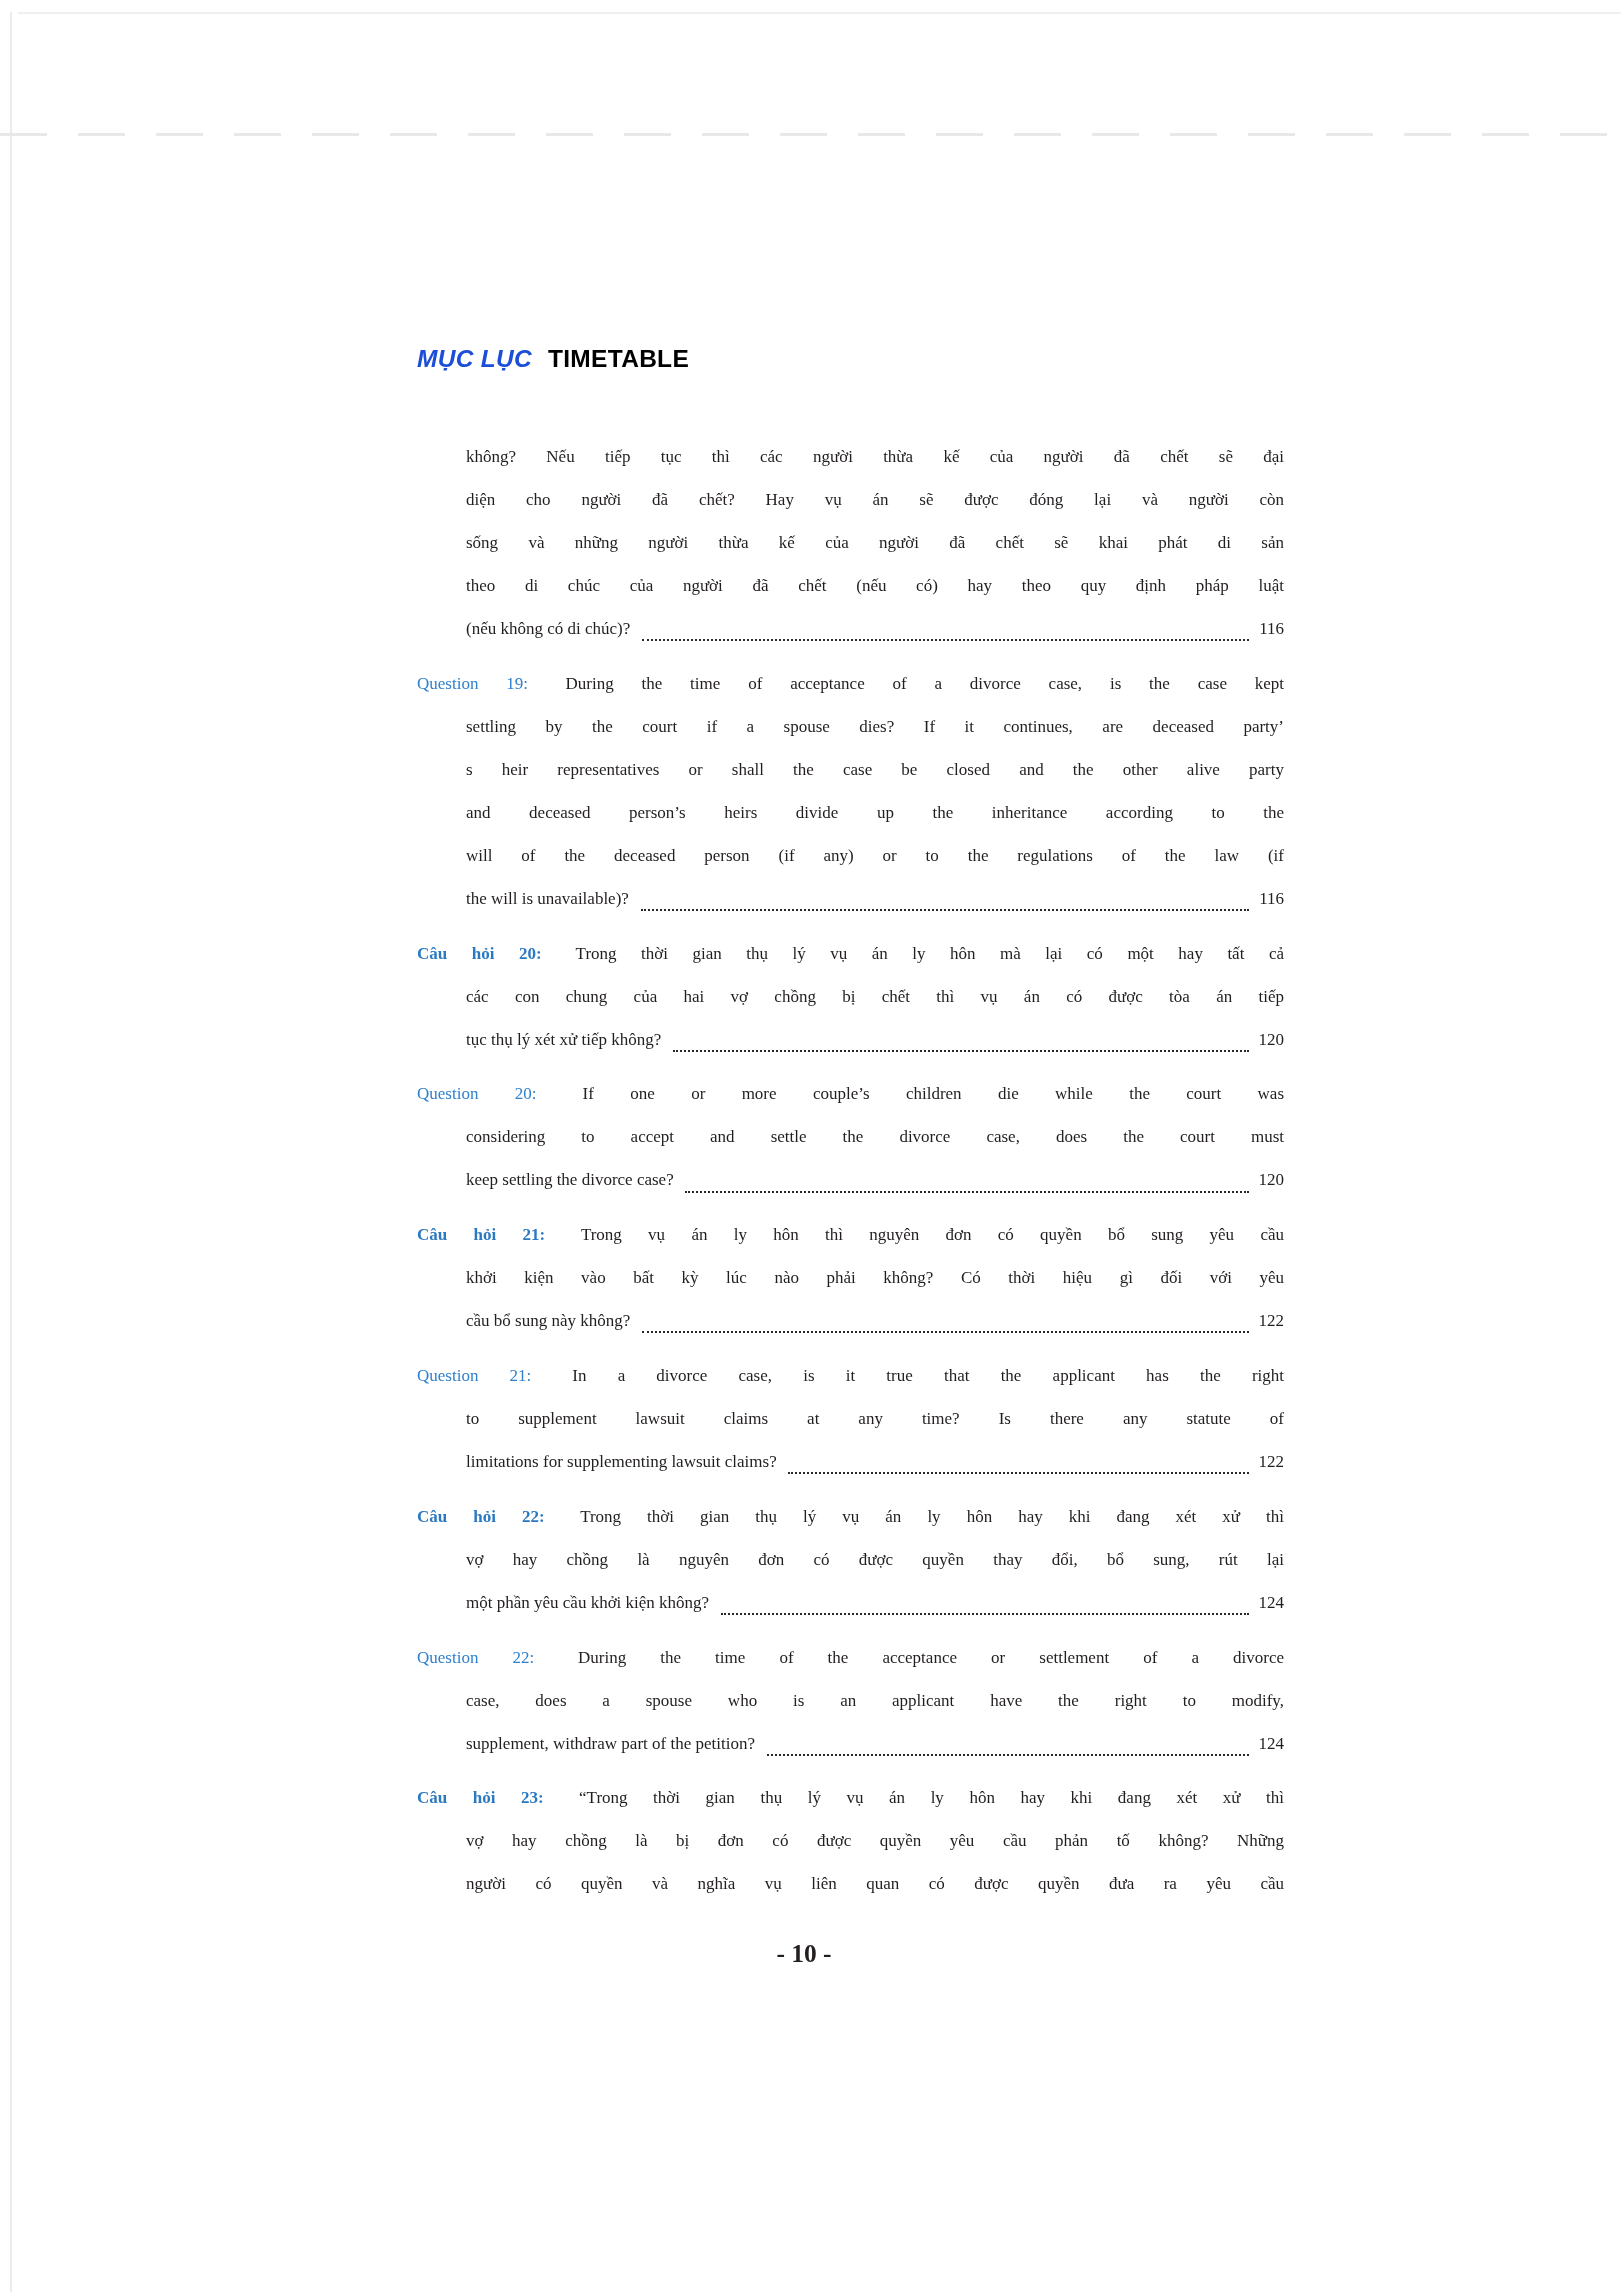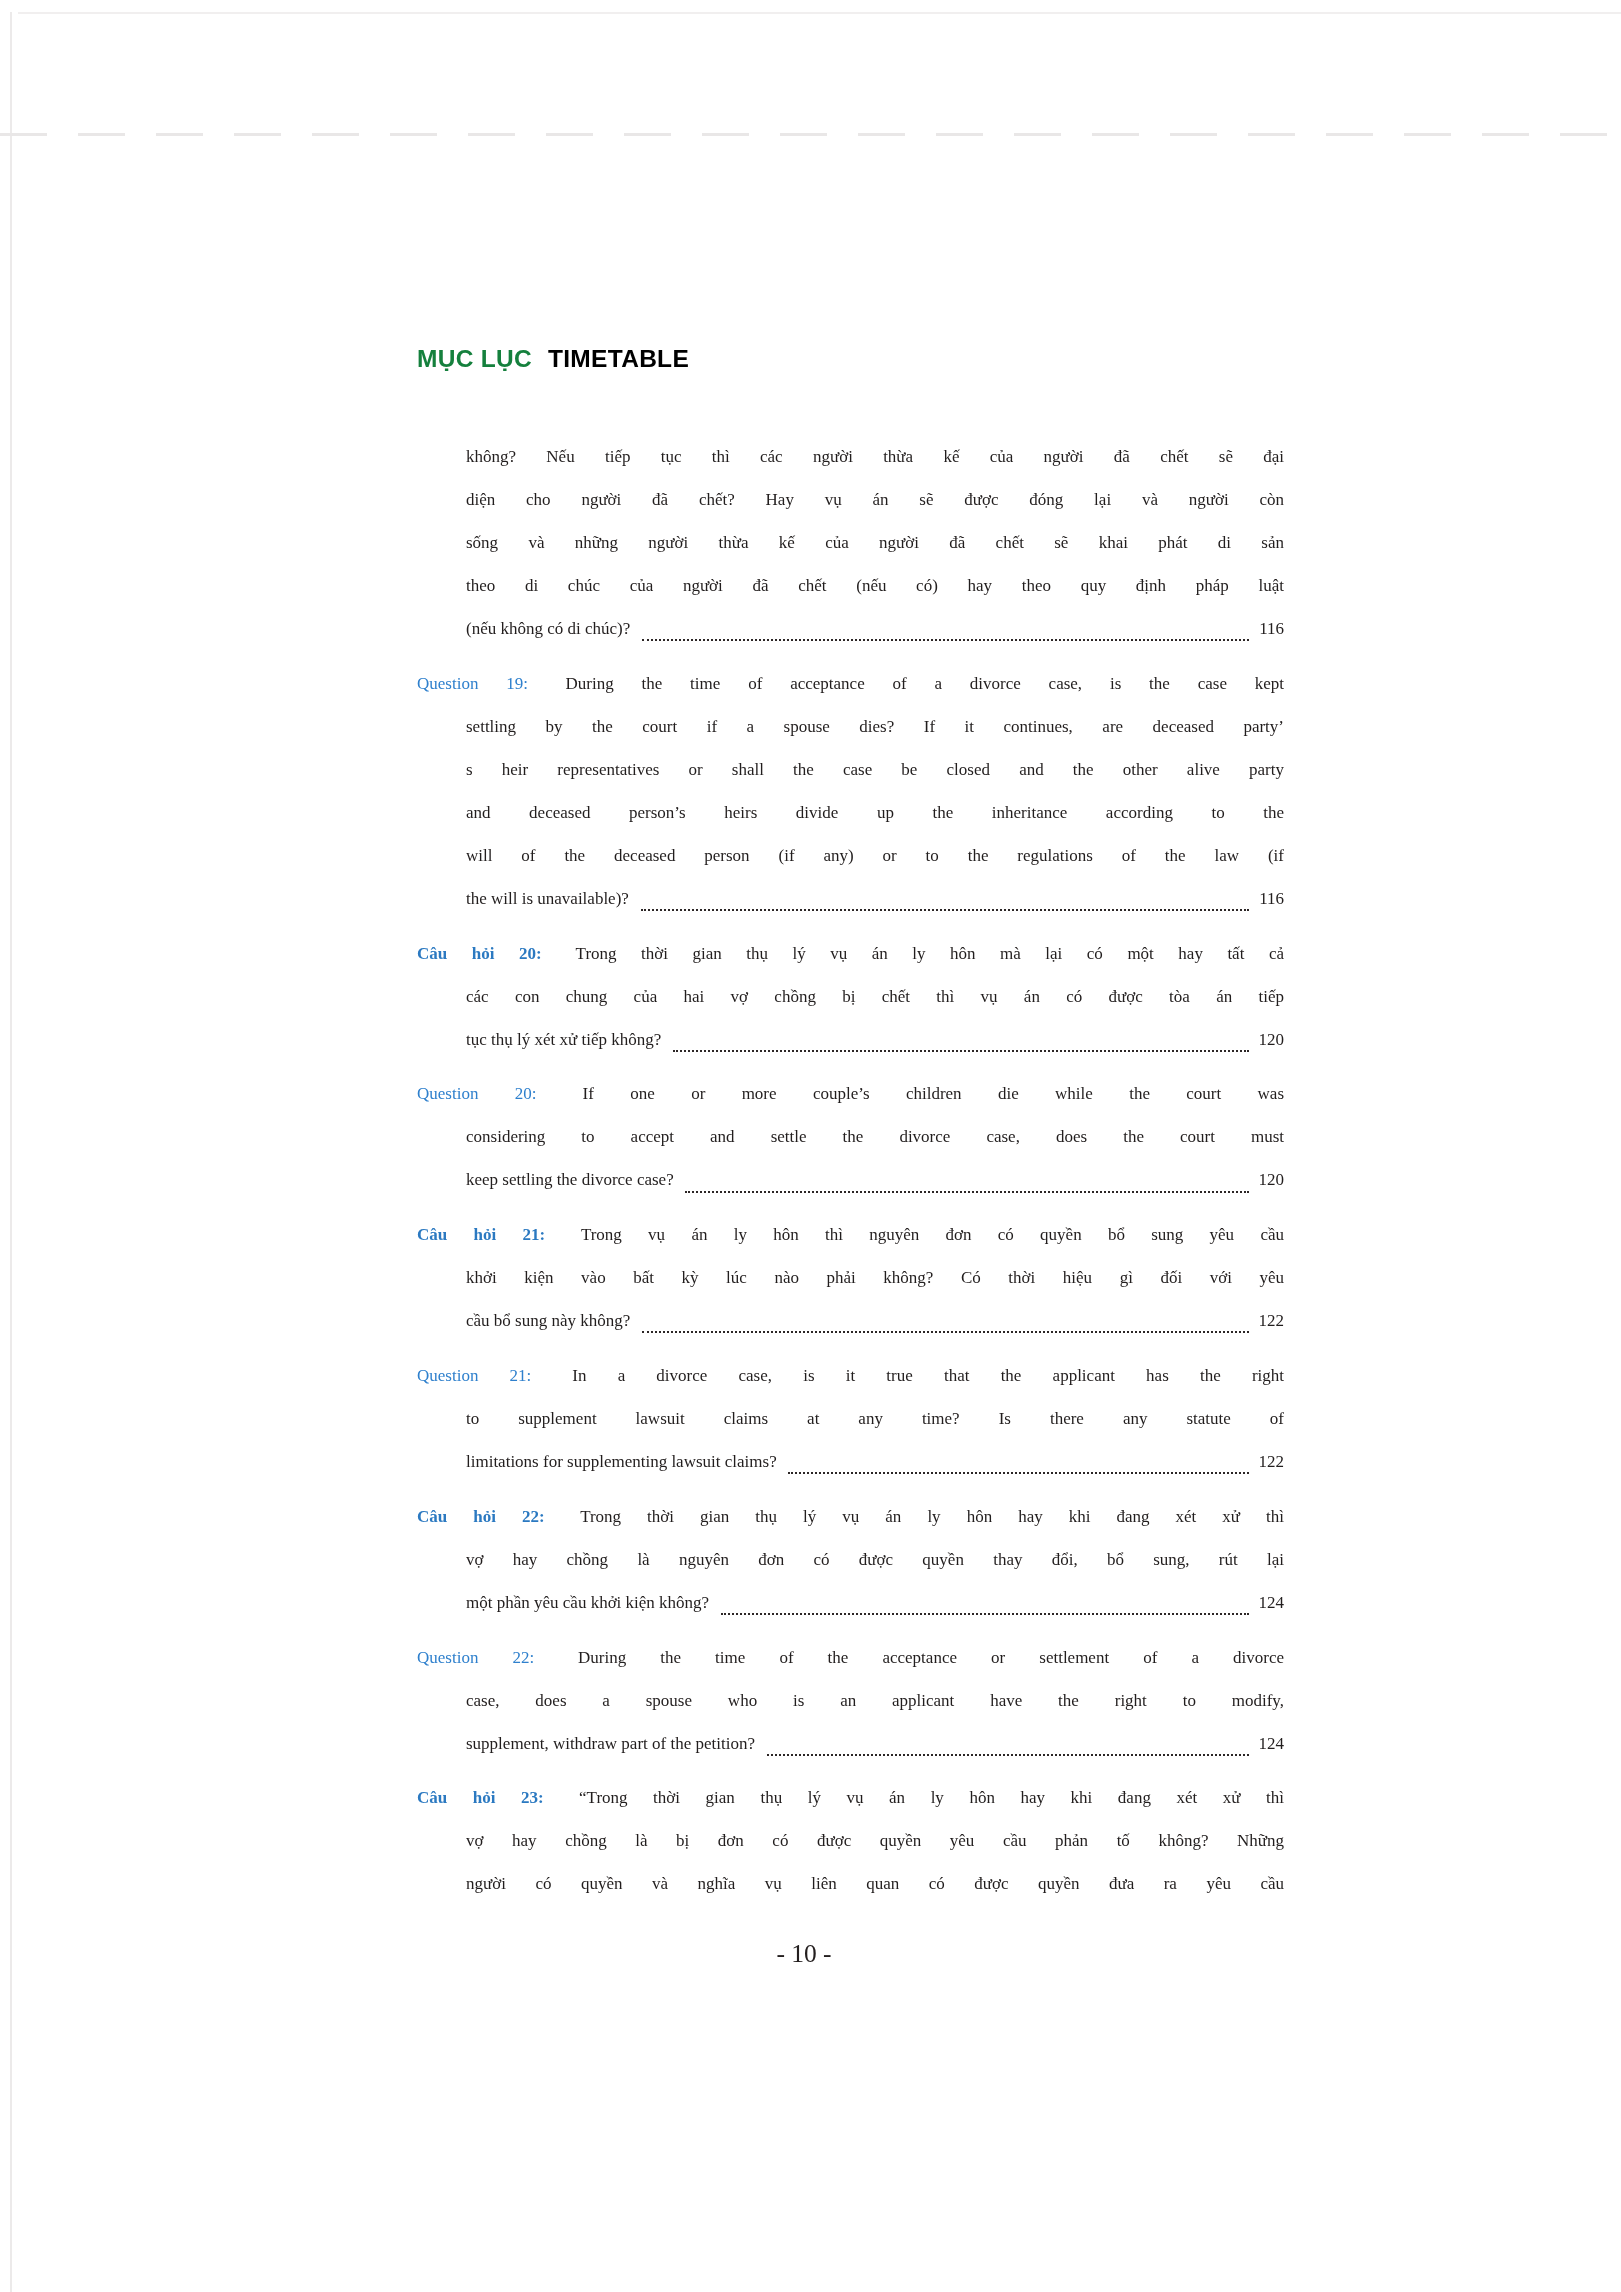--- a/index.html
+++ b/index.html
@@ -15,21 +15,21 @@
   
   .edge-top  { position: absolute; left: 17.6px; right: 0; top: 11.8px; height: 2px; background: #f1efef; }
   .edge-left { position: absolute; left: 9.8px; top: 11.8px; bottom: 0; width: 2px; background: #eceaea; }
   .fold-line { position: absolute; left: 0; right: 0; top: 133px; height: 2.9px;
                background: repeating-linear-gradient(90deg, #e9e7e7 0 47px, transparent 47px 78px); }
 
   
   .hdr { position: absolute; left: 417px; top: 345px;
          font-family: "Liberation Sans", "DejaVu Sans", sans-serif;
          font-weight: 700; font-size: 24.5px; letter-spacing: 0.3px; white-space: nowrap; }
-  .hdr-vi { color: #15803d; }
+  .hdr-vi { color: #1d4ed8; font-style: italic; }
   .hdr-en { color: #000000; margin-left: 8.8px; text-align: right; }
 
   
   .toc { position: absolute; left: 417px; top: 435px; width: 867px;
          font-size: 17px; line-height: 43px; }
   .entry { margin-bottom: 11.8px; }
   .line { max-height: 43px; overflow: hidden; }
   .just { text-align: justify; text-align-last: justify; }
   .cont { padding-left: 49px; }
   .entry.en .line { }
@@ -38,21 +38,21 @@
   .entry.en .lbl { color: #2f80cd; }
 
   .lastline { display: flex; align-items: baseline; }
   .lastline .t { white-space: nowrap; flex: 0 0 auto; text-align: right; }
   .leader { flex: 1 1 auto; min-width: 39px; align-self: flex-end;
             border-bottom: 2.9px dotted #2c2626; margin: 0 9.8px 8.8px 11.8px; }
   .pg { flex: 0 0 auto; }
 
   
   .ftr { position: absolute; left: 417px; top: 1939px; width: 774px;
-         text-align: center; font-size: 25.5px; color: #241f1f; }
+         text-align: center; font-size: 25.5px; color: #241f1f; font-weight: bold; }
 </style>
 </head>
 <body>
 
 <div class="edge-top"></div>
 <div class="edge-left"></div>
 <div class="fold-line"></div>
 
 <header class="hdr">
   <span class="hdr-vi">MỤC LỤC</span>

